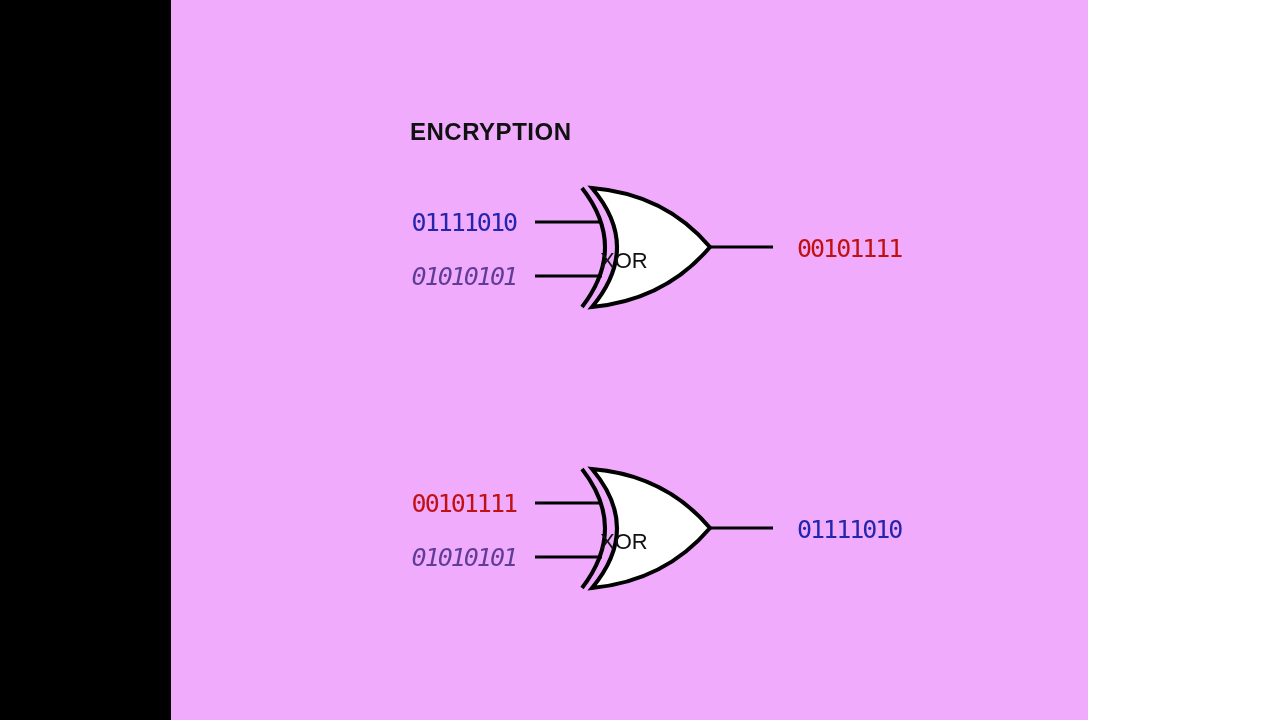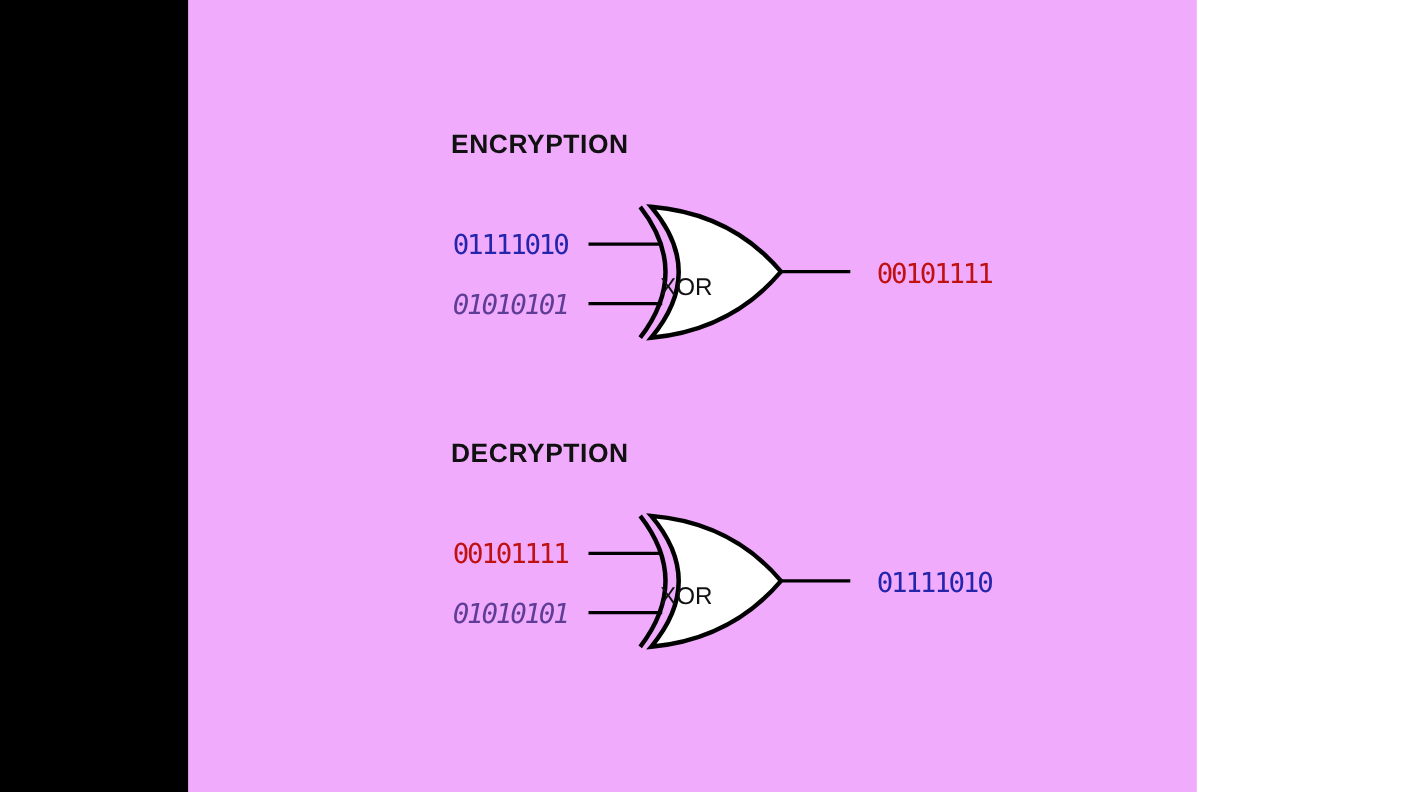--- a/index.html
+++ b/index.html
@@ -109,21 +109,20 @@
     </svg>
 
     <div class="gate-label">XOR</div>
 
     <div class="bin input row1" style="color: rgb(37, 37, 172);">01111010</div>
     <div class="bin input row2" style="color: rgb(95, 61, 150);">01010101</div>
     <div class="bin output" style="color: rgb(192, 17, 17);">00101111</div>
   </div>
 
   <div class="section dec">
-    <div class="section-title">DECRYPTION</div>
 
     <svg class="gate-svg" viewBox="0 0 260 140">
       <path class="wire" d="M 15,42 H 82"></path>
       <path class="wire" d="M 15,96 H 82"></path>
       <path class="wire" d="M 190,67 H 253"></path>
       <path class="garc" d="M 62,8 Q 108,67 62,127"></path>
       <path class="gbody" d="M 72,8 Q 145,14 190,67 Q 145,120 72,127 Q 122,67 72,8 Z"></path>
     </svg>
 
     <div class="gate-label">XOR</div>

